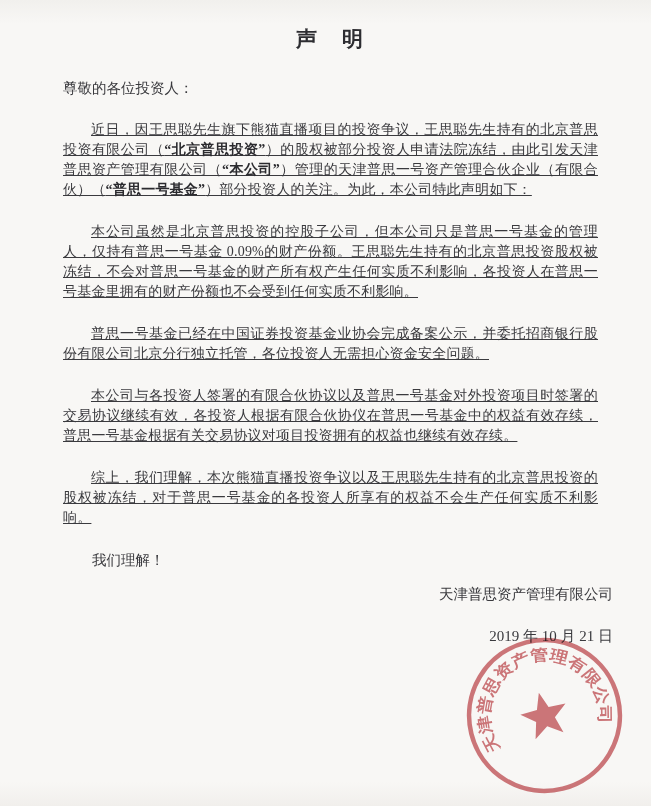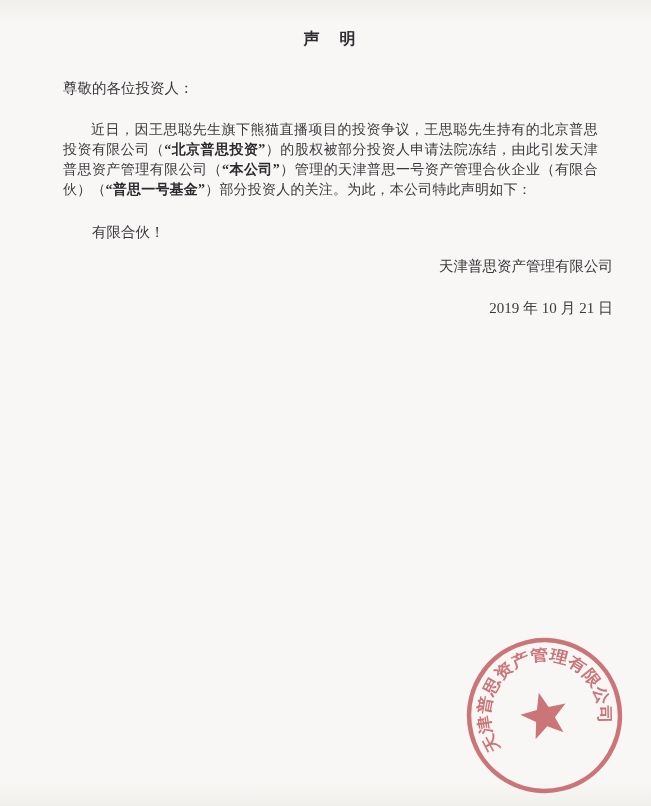--- a/index.html
+++ b/index.html
@@ -12,38 +12,39 @@
     overflow: hidden;
     background:
       radial-gradient(140% 105% at 50% 45%, rgba(255,255,255,0) 72%, rgba(205,201,194,0.28) 100%),
       linear-gradient(180deg, #f1f0ed 0%, #f8f7f5 3%, #f8f7f5 97%, #f1efec 100%);
     color: #3a3a3e;
     font-family: "Liberation Serif", "DejaVu Serif", serif;
   }
   .doc-title {
     margin: 0;
     text-align: center;
-    font-size: 16px;
+    font-size: 21px;
     line-height: 30px;
     font-weight: 700;
     letter-spacing: 2px;
     color: #2d2d31;
   }
   .salutation {
     margin: 24px 0 22px 0;
     font-size: 14.5px;
     line-height: 20px;
   }
   .body-para {
     margin: 0 0 22px 0;
     font-size: 14px;
     line-height: 20px;
     text-align: justify;
     text-indent: 2em;
     letter-spacing: 0.2px;
+    text-decoration: underline;
   }
   .body-para .bold { font-weight: 700; color: #2b2b2f; }
   .closing {
     margin: 0 0 14px 0;
     font-size: 14.5px;
     line-height: 20px;
     text-indent: 2em;
   }
   .sig-block {
     text-align: right;
@@ -75,23 +76,27 @@
 <body>
 
 <div class="page">
 
   <h1 class="doc-title">声　明</h1>
 
   <p class="salutation">尊敬的各位投资人：</p>
 
   <div id="paragraphs">
       <p class="body-para"><span>近日，因王思聪先生旗下熊猫直播项目的投资争议，王思聪先生持有的北京普思投资有限公司（</span><span class="bold">“北京普思投资”</span><span>）的股权被部分投资人申请法院冻结，由此引发天津普思资产管理有限公司（</span><span class="bold">“本公司”</span><span>）管理的天津普思一号资产管理合伙企业（有限合伙）（</span><span class="bold">“普思一号基金”</span><span>）部分投资人的关注。为此，本公司特此声明如下：</span></p>
+      <p class="body-para"><span>本公司虽然是北京普思投资的控股子公司，但本公司只是普思一号基金的管理人，仅持有普思一号基金 0.09%的财产份额。王思聪先生持有的北京普思投资股权被冻结，不会对普思一号基金的财产所有权产生任何实质不利影响，各投资人在普思一号基金里拥有的财产份额也不会受到任何实质不利影响。</span></p>
+      <p class="body-para"><span>普思一号基金已经在中国证券投资基金业协会完成备案公示，并委托招商银行股份有限公司北京分行独立托管，各位投资人无需担心资金安全问题。</span></p>
+      <p class="body-para"><span>本公司与各投资人签署的有限合伙协议以及普思一号基金对外投资项目时签署的交易协议继续有效，各投资人根据有限合伙协仪在普思一号基金中的权益有效存续，普思一号基金根据有关交易协议对项目投资拥有的权益也继续有效存续。</span></p>
+      <p class="body-para"><span>综上，我们理解，本次熊猫直播投资争议以及王思聪先生持有的北京普思投资的股权被冻结，对于普思一号基金的各投资人所享有的权益不会生产任何实质不利影响。</span></p>
     </div>
 
-  <p class="closing">有限合伙！</p>
+  <p class="closing">我们理解！</p>
 
   <div class="sig-block">
     <p class="sig-name">天津普思资产管理有限公司</p>
     <p class="sig-date">2019 年 10 月 21 日</p>
   </div>
 
   <div class="seal">
     <svg viewBox="0 0 160 160" width="163" height="163">
       <g transform="rotate(-14 80 80)">
         <circle cx="80" cy="80" r="74" fill="none" stroke="#c75b60" stroke-width="4.5"></circle>

